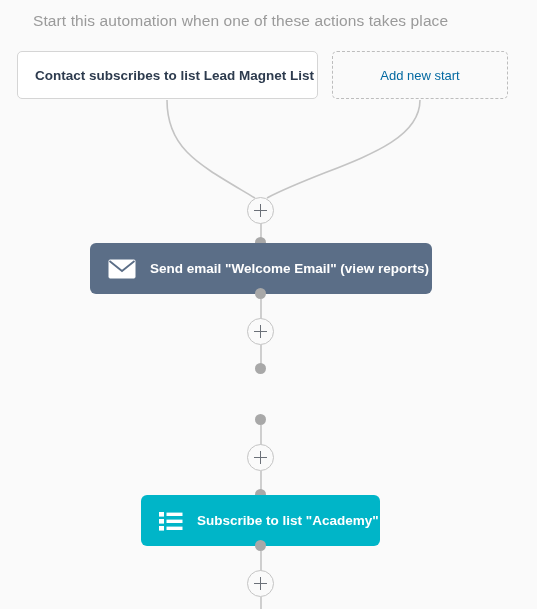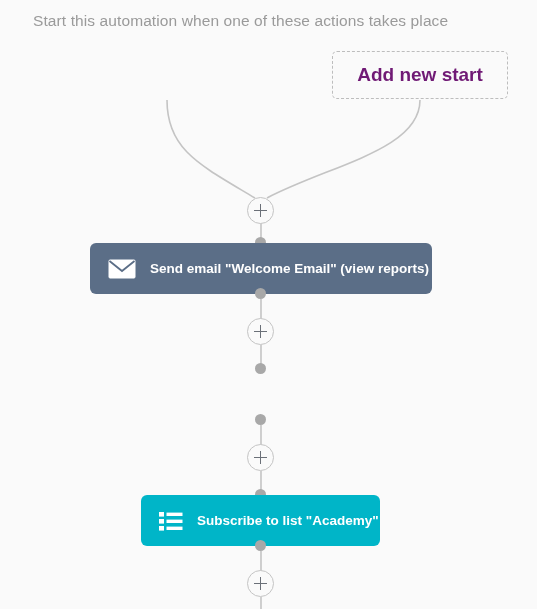--- a/index.html
+++ b/index.html
@@ -62,23 +62,23 @@
   .start-box.dashed {
     left: 332px;
     top: 51px;
     width: 176px;
     height: 48px;
     background: transparent;
     border: 1px dashed #bdbdbd;
     justify-content: center;
   }
   .start-box.dashed .start-label {
-    font-size: 19px;
-    font-weight: bold;
-    color: #701a75;
+    font-size: 13px;
+    font-weight: normal;
+    color: #0369a1;
     white-space: nowrap;
   }
 
   
   #wires {
     position: absolute;
     left: 0;
     top: 0;
     width: 537px;
     height: 609px;
@@ -187,20 +187,23 @@
 
     <line x1="261" y1="219" x2="261" y2="238" stroke="#c4c4c4" stroke-width="1.6"></line>
     <line x1="261" y1="299" x2="261" y2="319" stroke="#c4c4c4" stroke-width="1.6"></line>
     <line x1="261" y1="345" x2="261" y2="364" stroke="#c4c4c4" stroke-width="1.6"></line>
     <line x1="261" y1="425" x2="261" y2="445" stroke="#c4c4c4" stroke-width="1.6"></line>
     <line x1="261" y1="471" x2="261" y2="490" stroke="#c4c4c4" stroke-width="1.6"></line>
     <line x1="261" y1="551" x2="261" y2="571" stroke="#c4c4c4" stroke-width="1.6"></line>
     <line x1="261" y1="597" x2="261" y2="609" stroke="#c4c4c4" stroke-width="1.6"></line>
   </svg>
 
+  <div class="start-box solid">
+    <span class="start-label">Contact subscribes to list Lead Magnet List</span>
+  </div>
 
   <div class="start-box dashed">
     <span class="start-label">Add new start</span>
   </div>
 
   <div class="plus-node" style="top:197px"></div>
 
   <div class="dot" style="top:237px"></div>
   <div class="action-block" id="block-email">
     <span class="action-icon">

